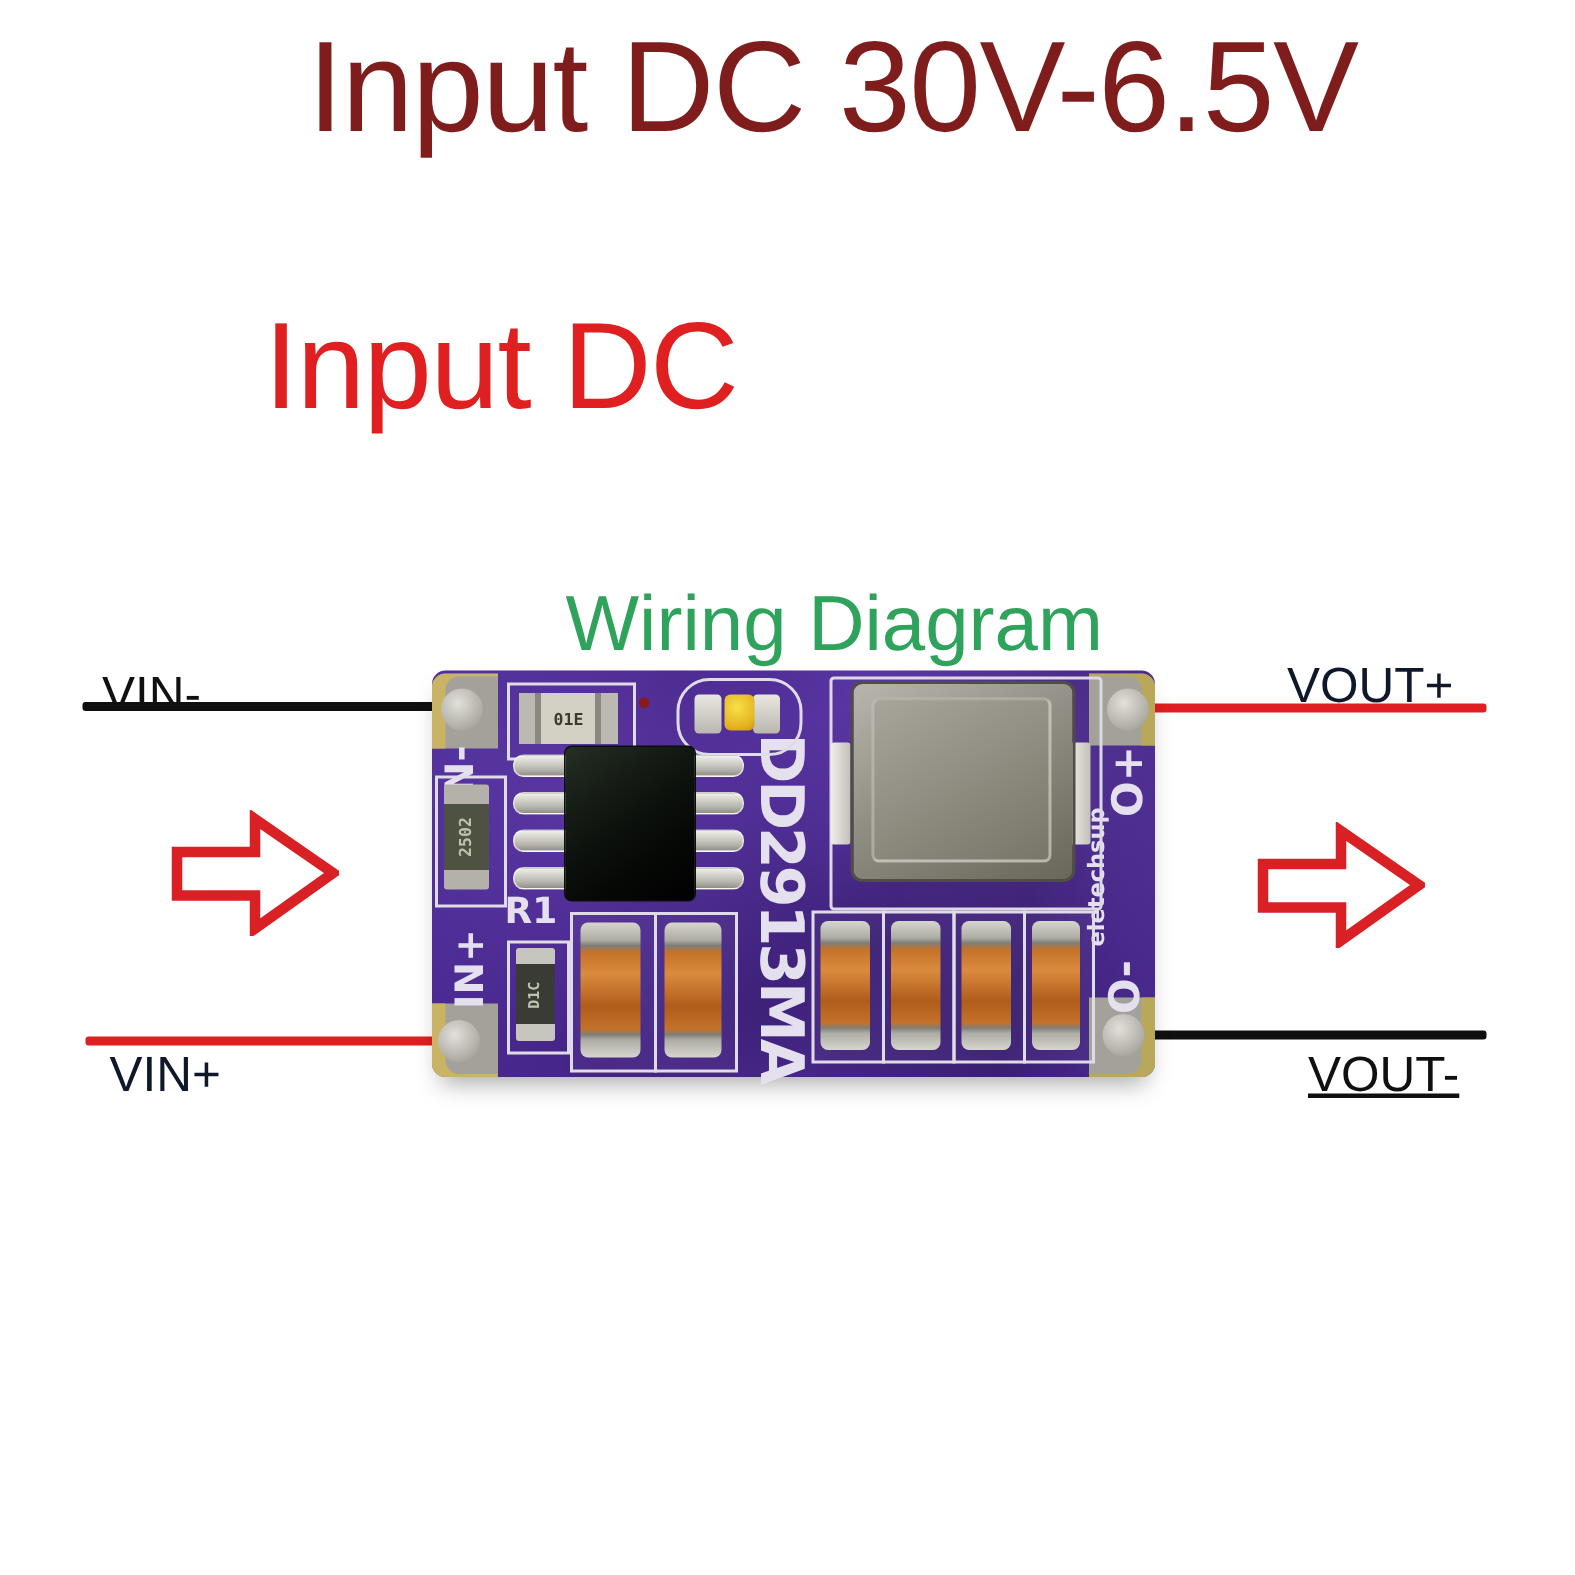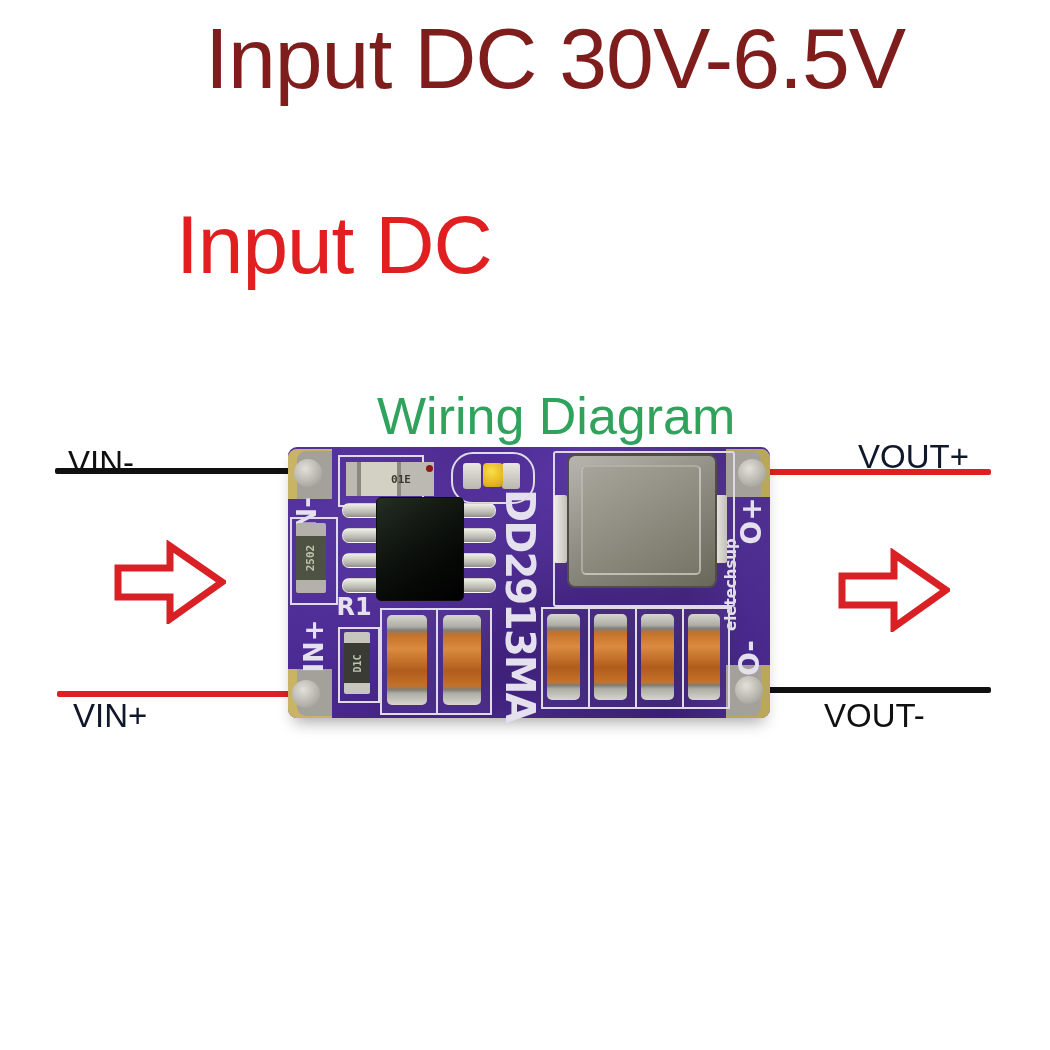--- a/index.html
+++ b/index.html
@@ -58,21 +58,21 @@
 
   .ind-outline{left:265px;top:4px;width:178px;height:152px;border:2px solid #DCD8E4;border-radius:3px;}
   .ind-body{left:279px;top:7px;width:146px;height:130px;border-radius:8px;border:2px solid #4F4D45;
     background:linear-gradient(150deg,#B7B5AD 0%,#918F85 45%,#696759 100%);}
   .ind-face{position:absolute;left:12px;top:9px;width:116px;height:106px;border-radius:5px;
     border:2px solid rgba(222,222,214,0.5);background:linear-gradient(150deg,#A7A59B,#787668);}
   .tab{background:linear-gradient(90deg,#F0EEE8,#C2C0B8);border-radius:2px;}
 
   .res-outline{border:2px solid #DFDBE7;background:transparent;}
   .res-body{background:linear-gradient(90deg,#BBB9B1 0 11px,#8A887F 11px 15px,#D3D1C4 15px 51px,#8A887F 51px 55px,#BBB9B1 55px 100%);
-    display:flex;align-items:center;justify-content:center;padding-left:22px;}
+    display:flex;align-items:center;justify-content:center;}
   .res-mark{font-size:11px;font-weight:bold;color:#3A3A30;font-family:"DejaVu Sans Mono",monospace;letter-spacing:0;}
 
   .vres-body{background:linear-gradient(180deg,#B3B1A9 0 13px,#4E5242 13px 57px,#B3B1A9 57px 100%);border-radius:2px;}
   .dio-body{background:linear-gradient(180deg,#C6C6BE 0 11px,#3B3B36 11px 51px,#C6C6BE 51px 100%);border-radius:2px;}
   .tinymark{font-size:10px;font-weight:bold;color:#B9C4AC;font-family:"DejaVu Sans Mono",monospace;}
 
   .led-outline{left:163px;top:5px;width:80px;height:48px;border:2px solid #DFDBE7;border-radius:22px;}
   .led-pad{background:linear-gradient(180deg,#E9E7DF,#B9B7AF);border-radius:3px;}
   .led-chip{background:radial-gradient(circle at 42% 35%,#F8E04A,#E3B31F 70%,#C9931A);border-radius:4px;}
 
@@ -86,21 +86,21 @@
 
 <div class="stage">
 
   <div class="abs title-input">Input DC 30V-6.5V</div>
   <div class="abs output-label">Input DC</div>
   <div class="abs wiring-title">Wiring Diagram</div>
 
   <div class="abs tlabel" style="left:68px;top:444px;">VIN-</div>
   <div class="abs tlabel red" style="left:73px;top:697px;">VIN+</div>
   <div class="abs tlabel red" style="left:858px;top:438px;">VOUT+</div>
-  <div class="abs tlabel" style="left:824px;top:697px;">VOUT-</div>
+  <div class="abs tlabel" style="left:872px;top:697px;text-decoration:underline;">VOUT-</div>
 
   <div class="abs wire black" style="left:55px;top:468px;width:253px;"></div>
   <div class="abs wire red" style="left:57px;top:691px;width:252px;"></div>
   <div class="abs wire red" style="left:752px;top:469px;width:239px;"></div>
   <div class="abs wire black" style="left:748px;top:687px;width:243px;"></div>
 
   <svg class="abs flow-arrow" style="left:114px;top:540px;" viewBox="0 0 112 84">
     <polygon points="4,28 56,28 56,6 108,42 56,79 56,57 4,57" fill="#ffffff" stroke="#D92025" stroke-width="7" stroke-linejoin="miter"></polygon>
   </svg>
   <svg class="abs flow-arrow" style="left:838px;top:548px;" viewBox="0 0 112 84">

